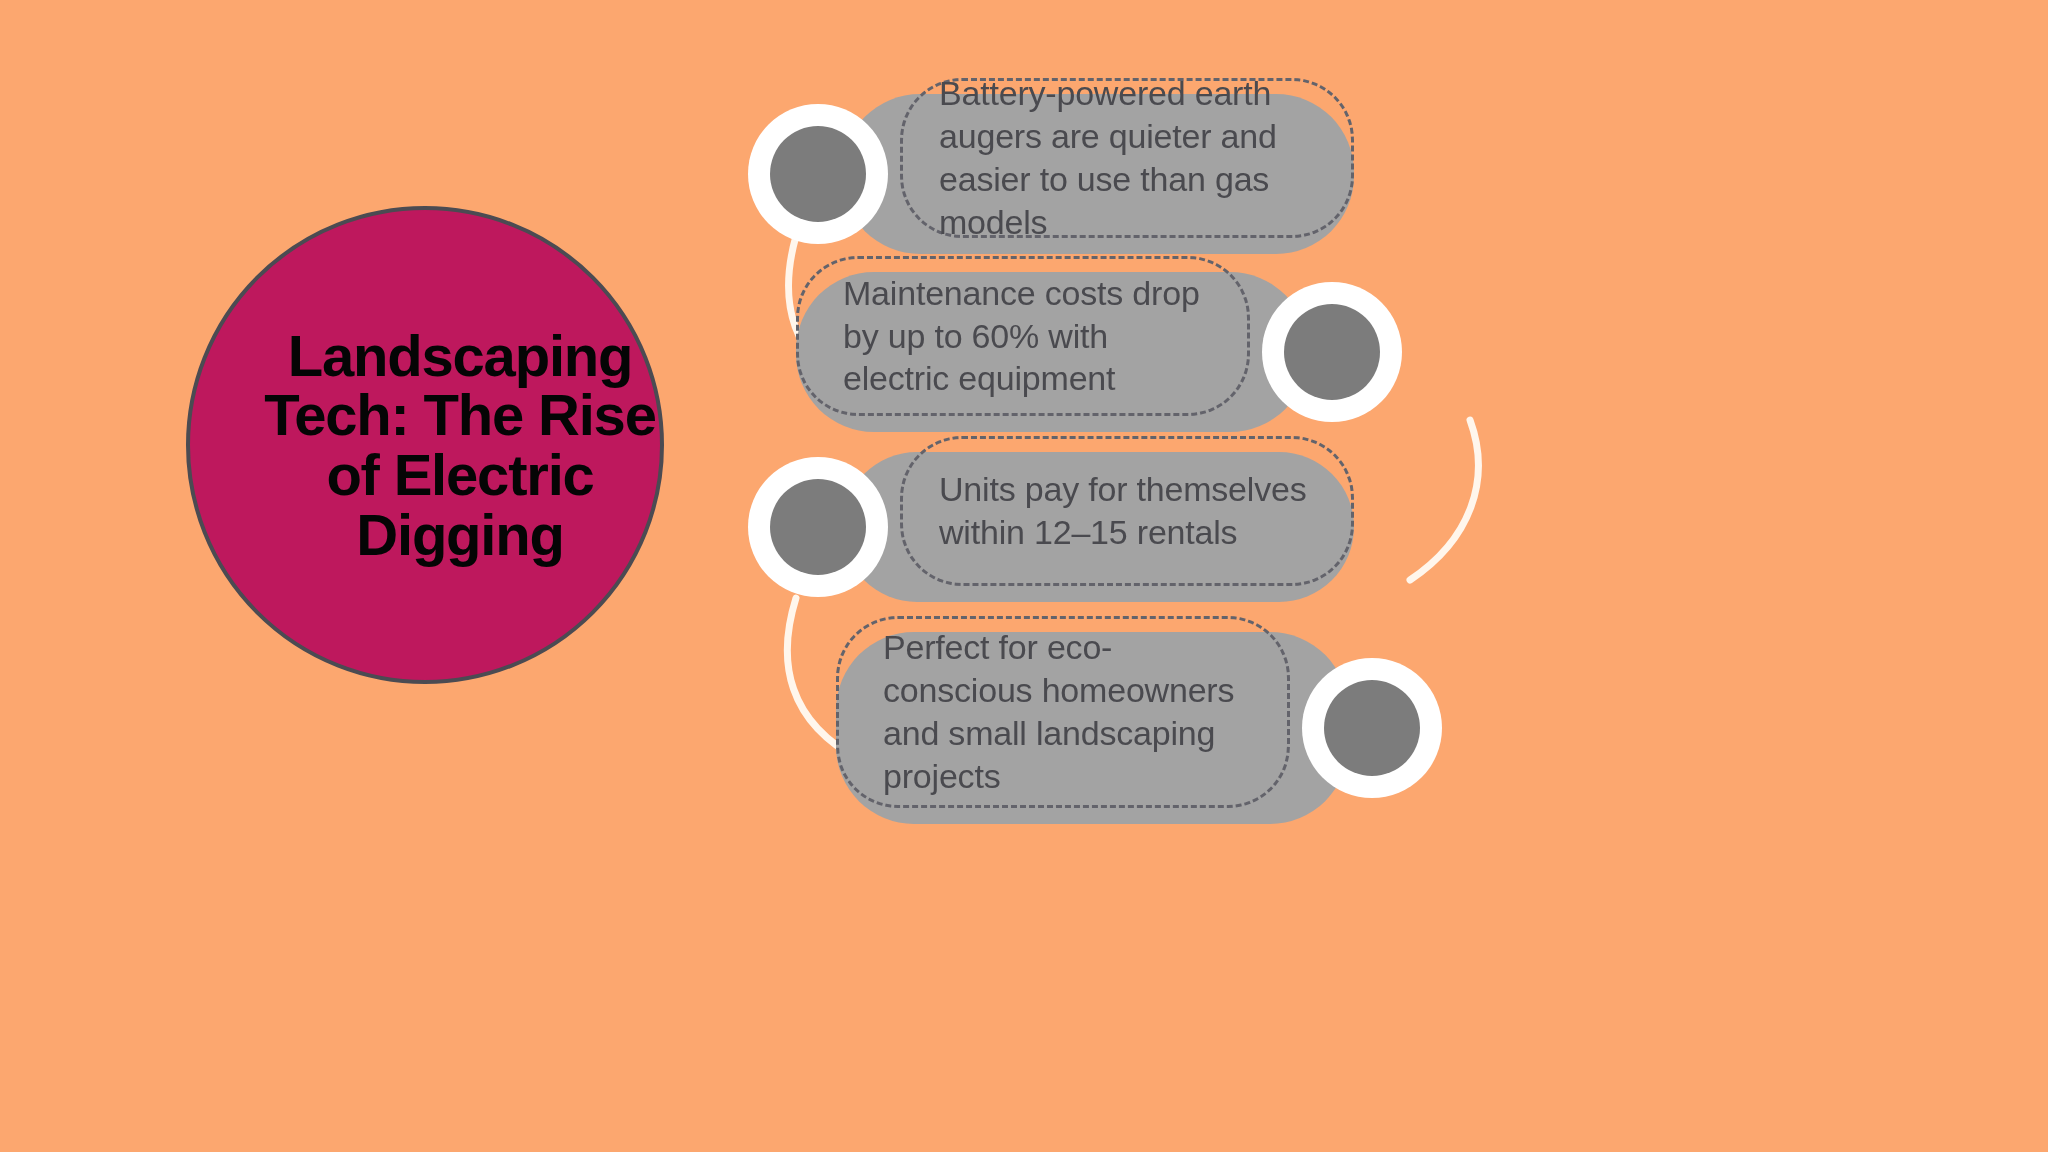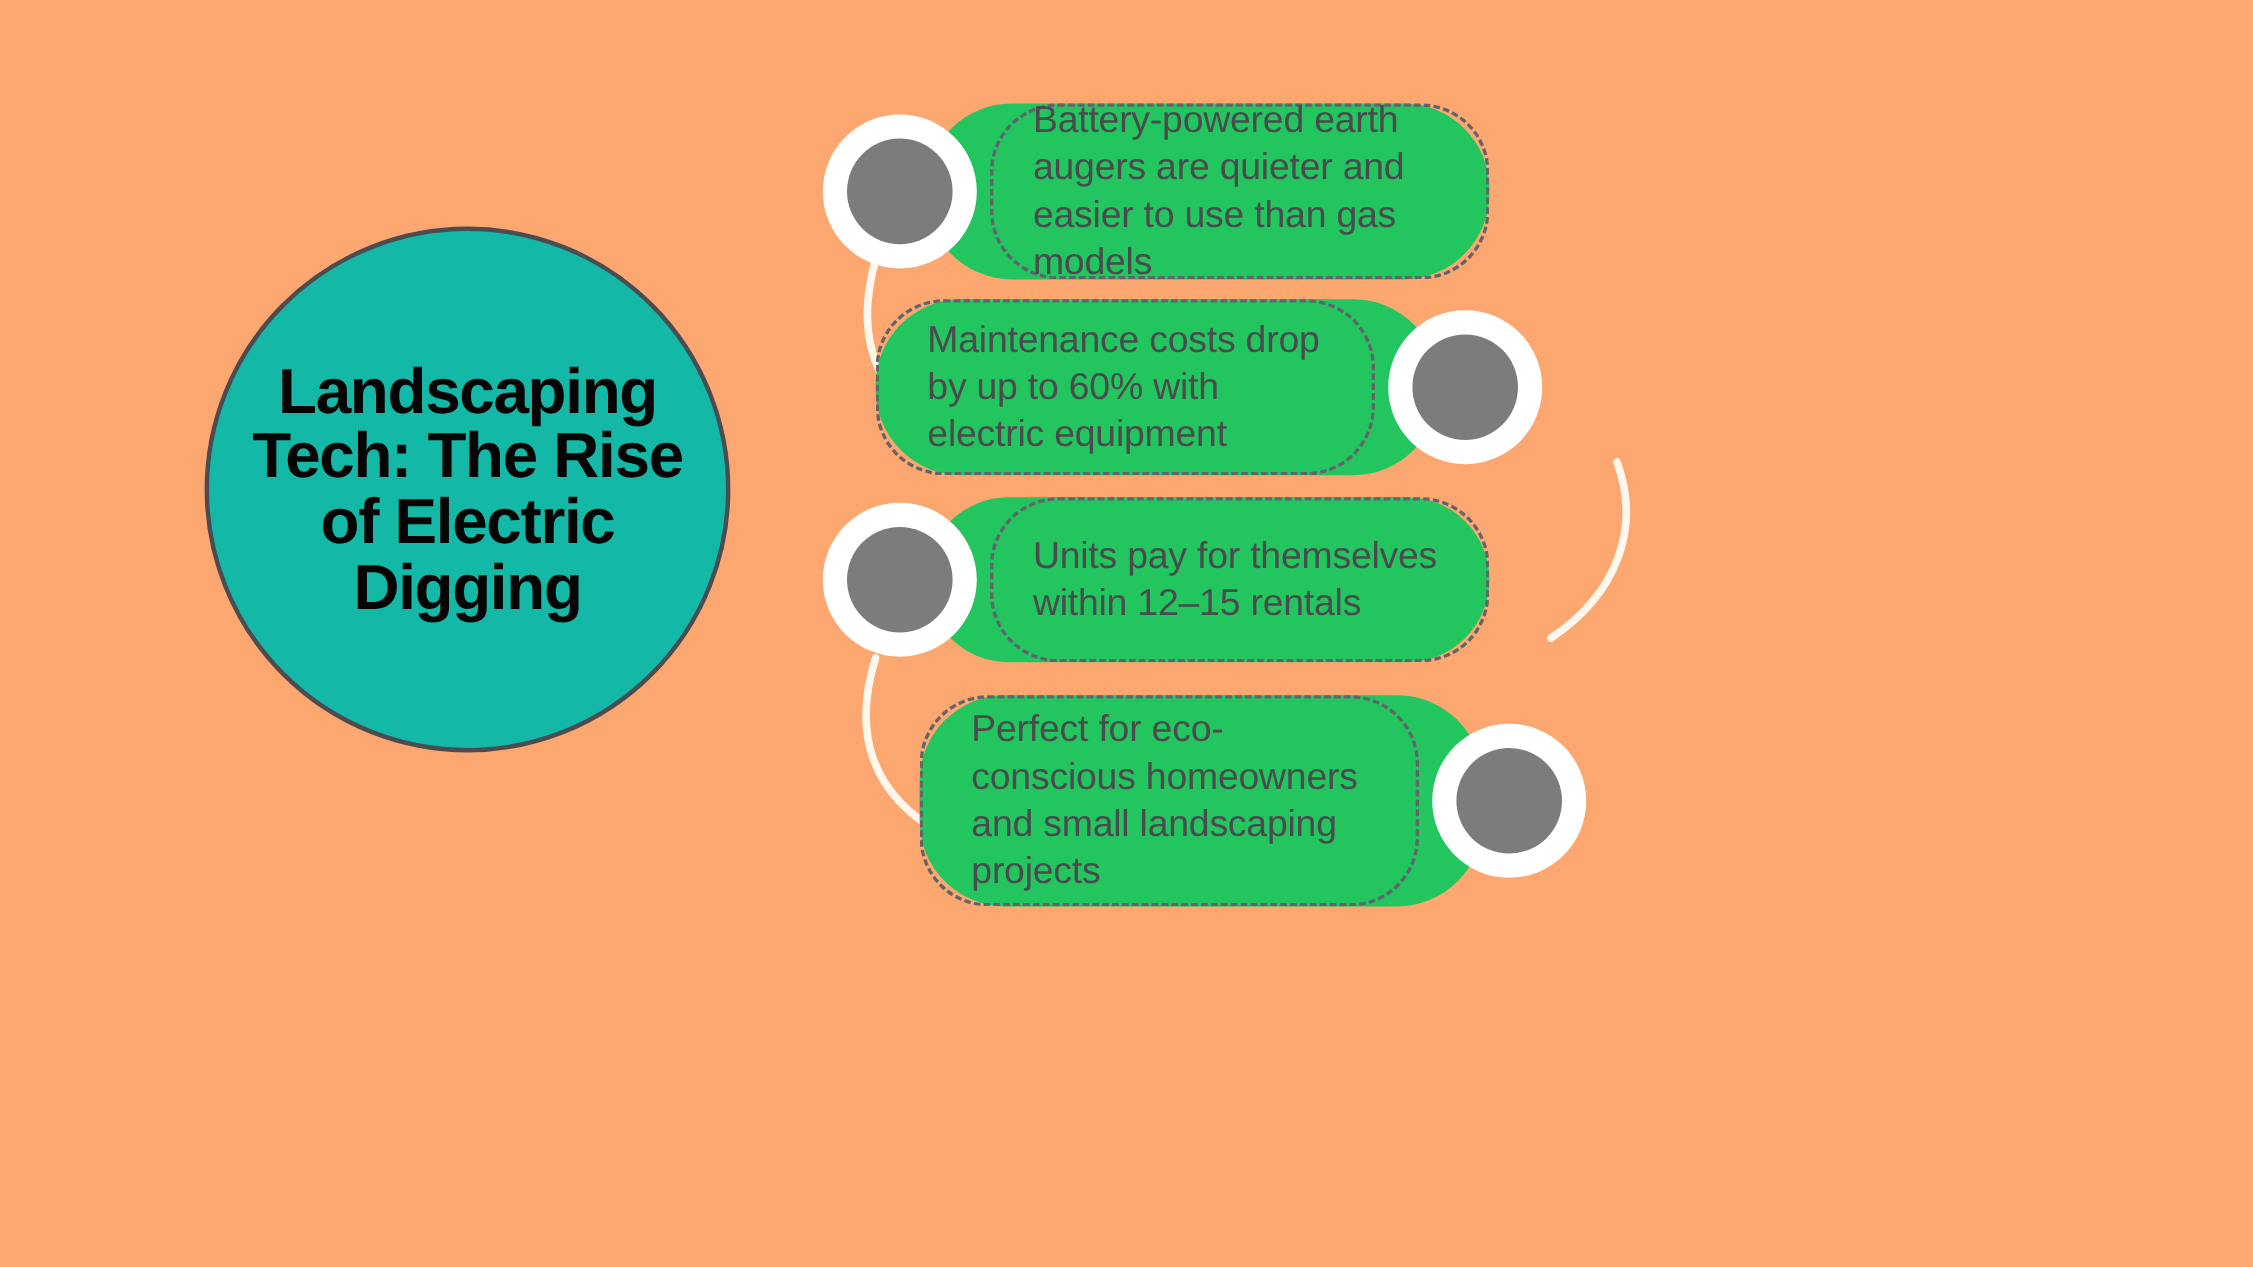--- a/index.html
+++ b/index.html
@@ -22,26 +22,26 @@
   }
 
   
   #title-circle {
     position: absolute;
     left: 186px;
     top: 206px;
     width: 478px;
     height: 478px;
     border-radius: 50%;
-    background: #14b8a6;
+    background: #be185d;
     border: 4px solid #4B4B52;
     box-sizing: border-box;
     display: flex;
     align-items: center;
-    justify-content: center;
+    justify-content: flex-end;
     z-index: 6;
   }
   #title-text {
     width: 400px;
     text-align: center;
     font-size: 58px;
     line-height: 1.03;
     font-weight: 700;
     letter-spacing: -1.2px;
     color: #050505;
@@ -85,25 +85,25 @@
   }
   .bullet-dot {
     width: 96px;
     height: 96px;
     border-radius: 50%;
     background: #7C7C7C;
   }
 
   .card {
     position: relative;
-    background: #22c55e;
+    background: #a3a3a3;
     border-radius: 78px;
     box-sizing: border-box;
     display: flex;
-    align-items: center;
+    align-items: flex-end;
     z-index: 4;
   }
   .item-row:not(.right-bullet) .card { margin-left: -46px; padding-left: 58px; }
   .item-row.right-bullet .card { margin-right: -46px; padding-right: 58px; }
 
   .card-inner {
     border: 3px dashed #63636B;
     border-radius: 62px;
     box-sizing: border-box;
     width: 100%;

